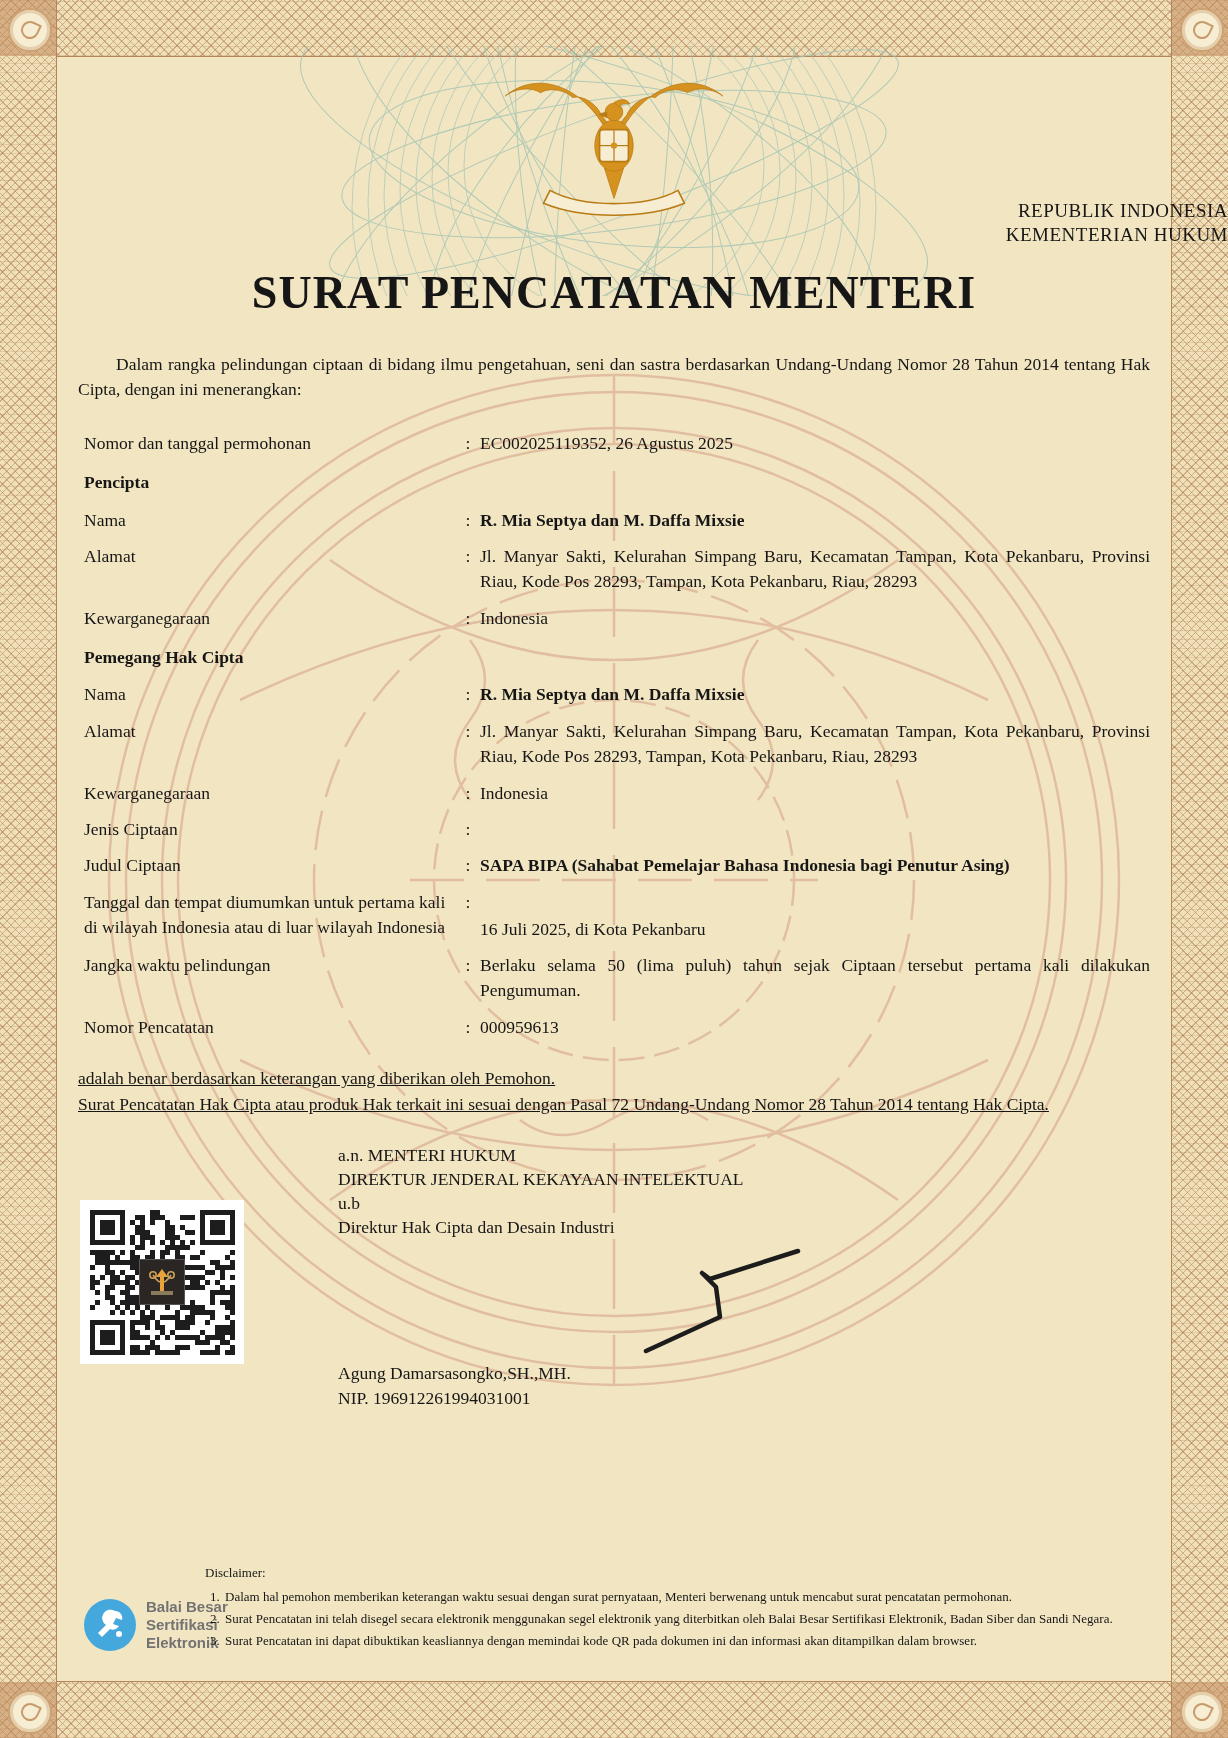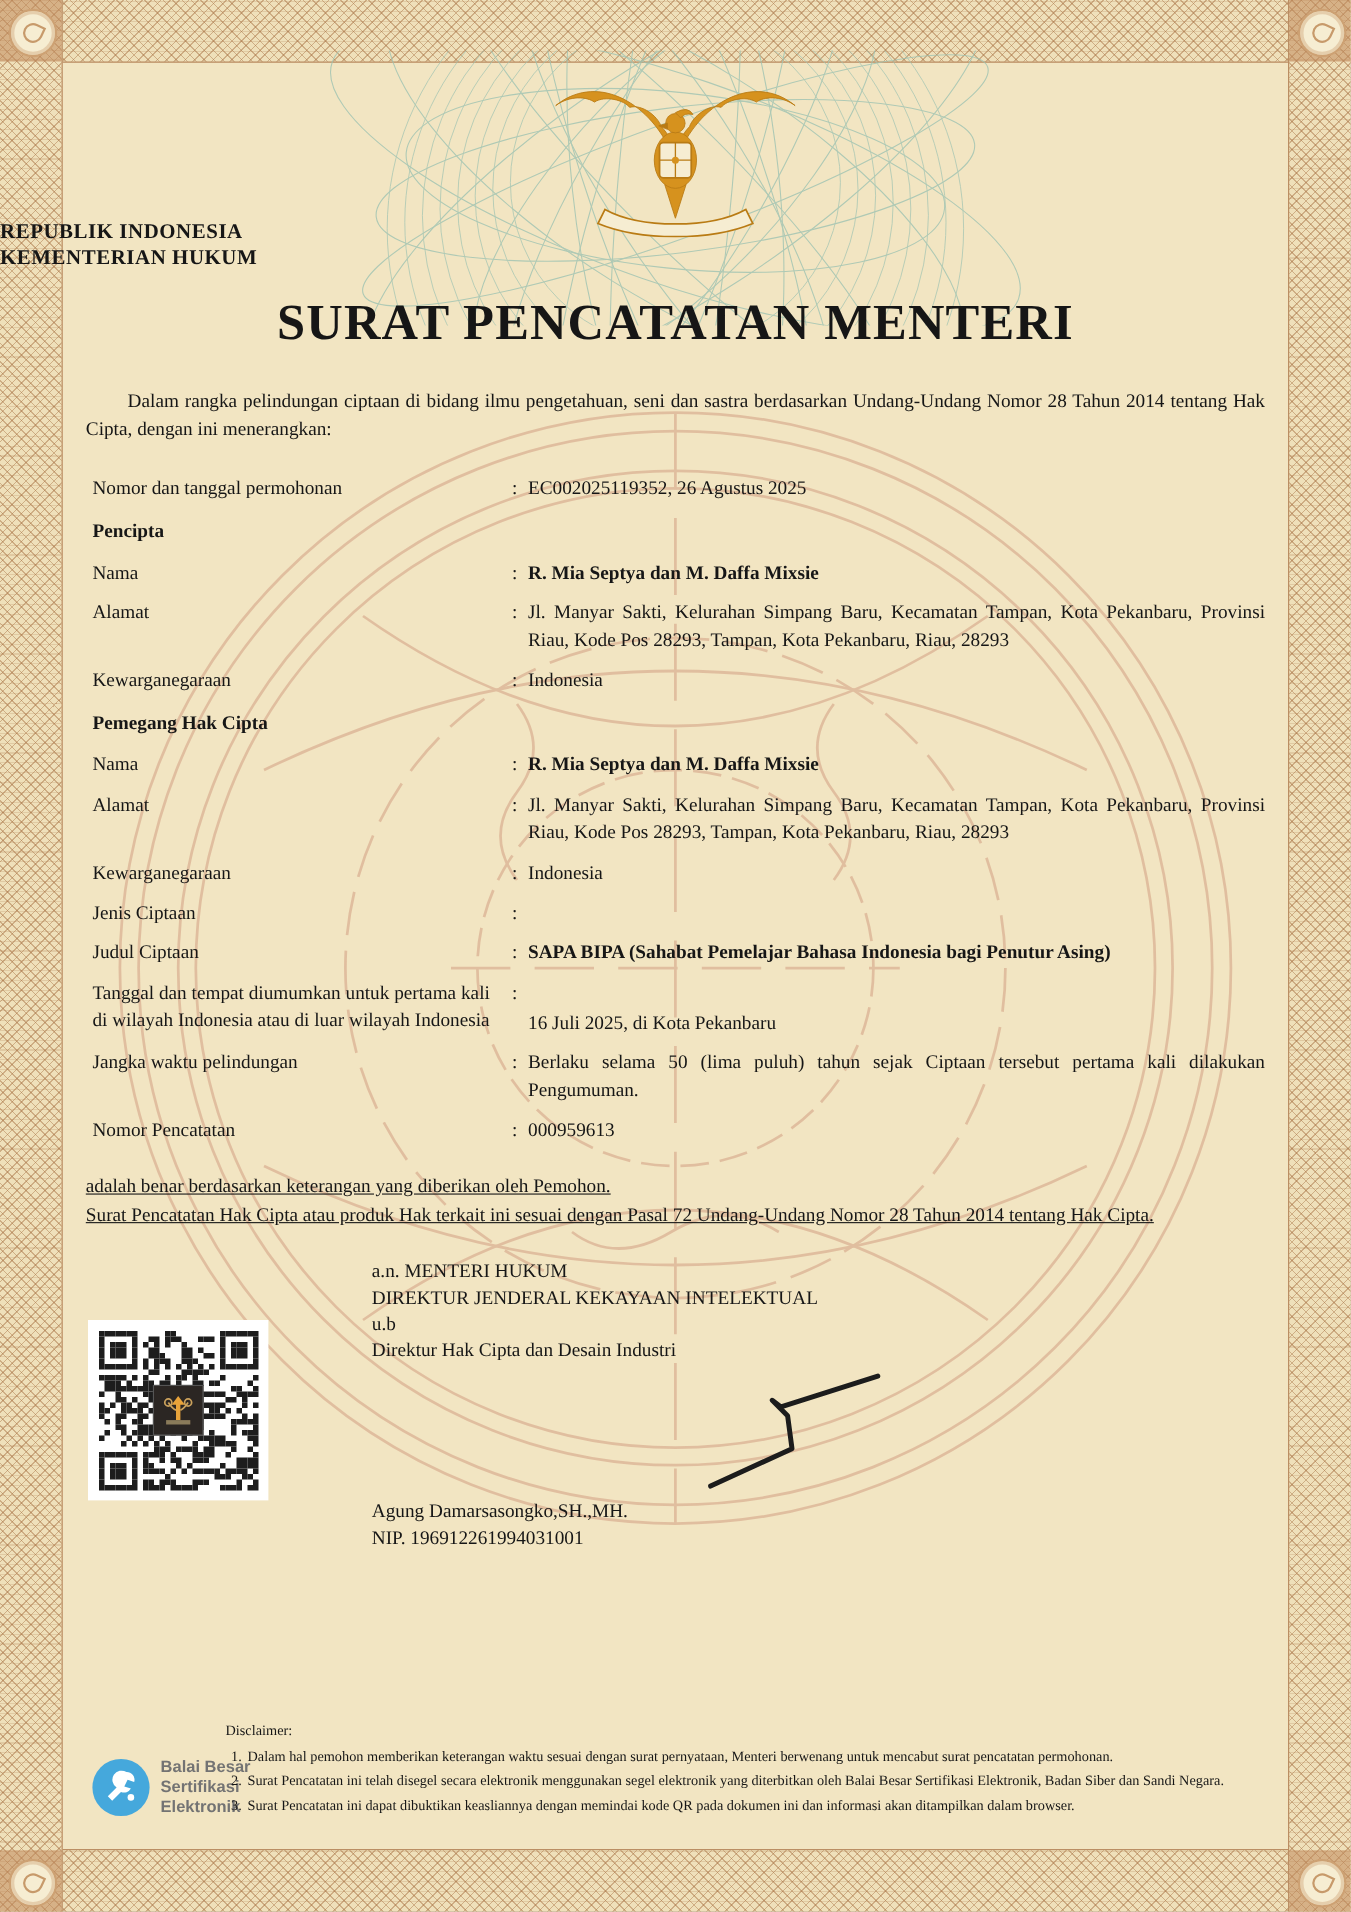--- a/index.html
+++ b/index.html
@@ -34,22 +34,22 @@
     border:2px solid #c79a6b;border-radius:50% 0 50% 50%;transform:rotate(25deg);
   }
   .c-tl{left:0;top:0}.c-tr{right:0;top:0}.c-bl{left:0;bottom:0}.c-br{right:0;bottom:0}
 
   
   .watermark{position:absolute;left:0;top:0;z-index:0;opacity:.55;pointer-events:none;}
   
   .ornament-green{position:absolute;left:50%;top:46px;transform:translateX(-50%);z-index:1;opacity:.8;pointer-events:none;}
   .garuda{position:absolute;left:50%;top:56px;transform:translateX(-50%);z-index:2;}
 
-  .ministry{position:absolute;left:0;right:0;text-align:left;z-index:4;
-    font-weight:bold;font-size:19px;letter-spacing:.5px;}
+  .ministry{position:absolute;left:0;right:0;text-align:right;z-index:4;
+    font-weight:normal;font-size:19px;letter-spacing:.5px;}
   .ministry.l1{top:200px;} .ministry.l2{top:224px;}
 
   .doc-title{position:absolute;left:0;right:0;top:266px;text-align:center;z-index:4;
     font-weight:bold;font-size:46px;letter-spacing:1px;}
 
   
   .content{position:absolute;left:78px;right:78px;top:352px;z-index:4;font-size:17.5px;line-height:1.45;}
   .intro{text-align:justify;text-indent:38px;margin:0 0 28px 0;}
 
   .row{display:flex;align-items:flex-start;margin-bottom:11px;}

